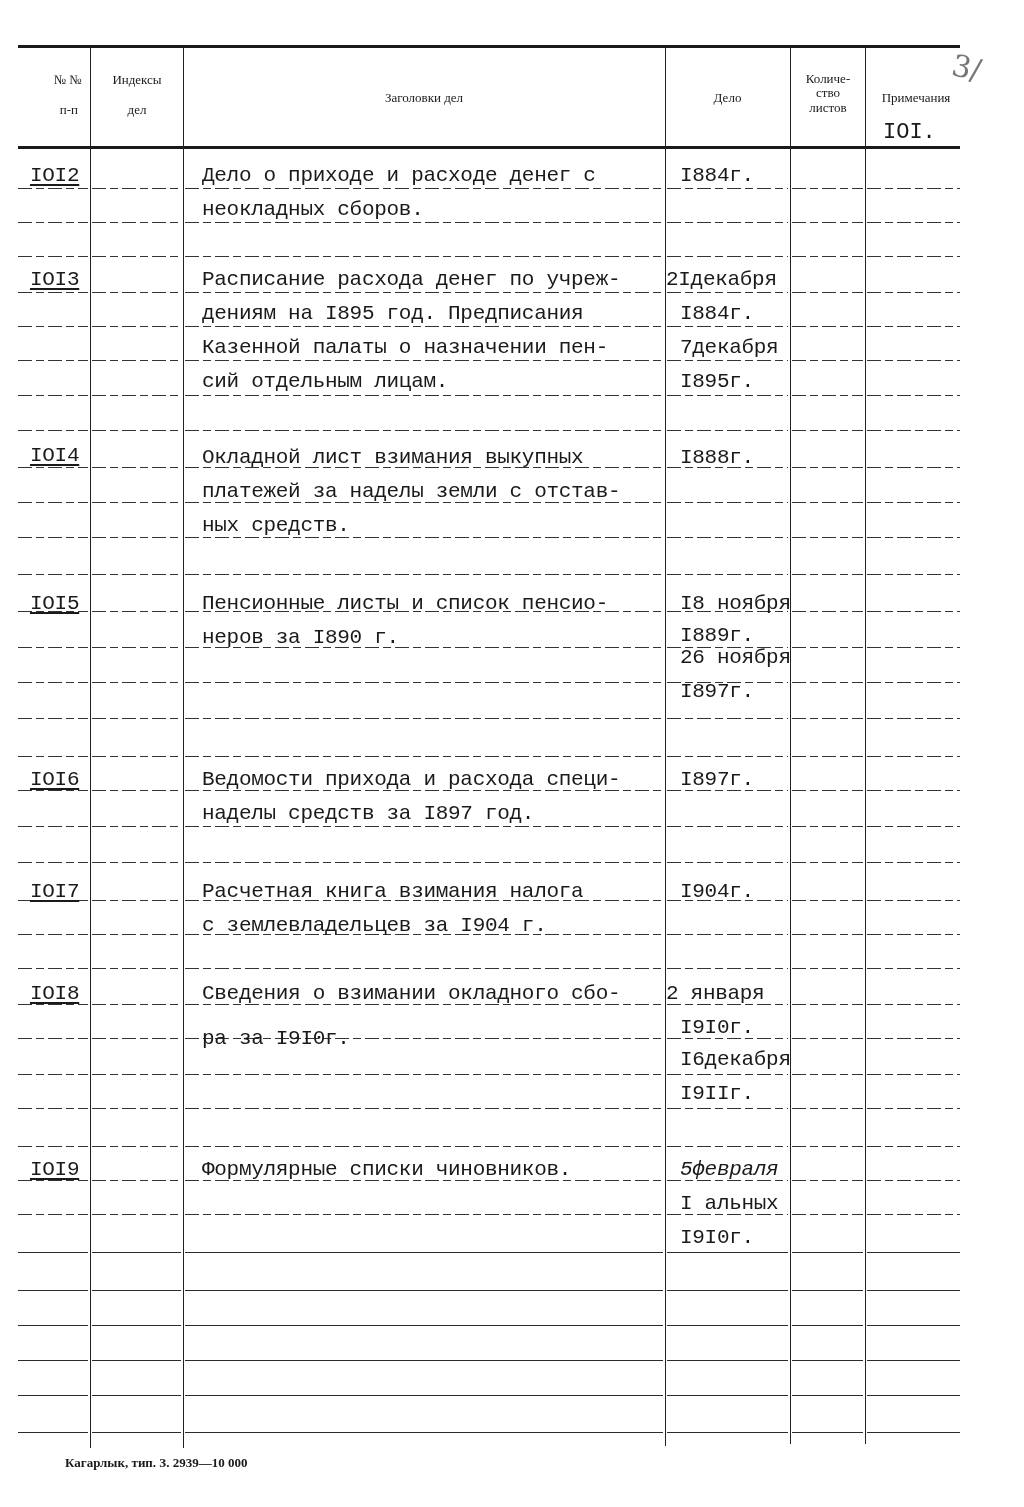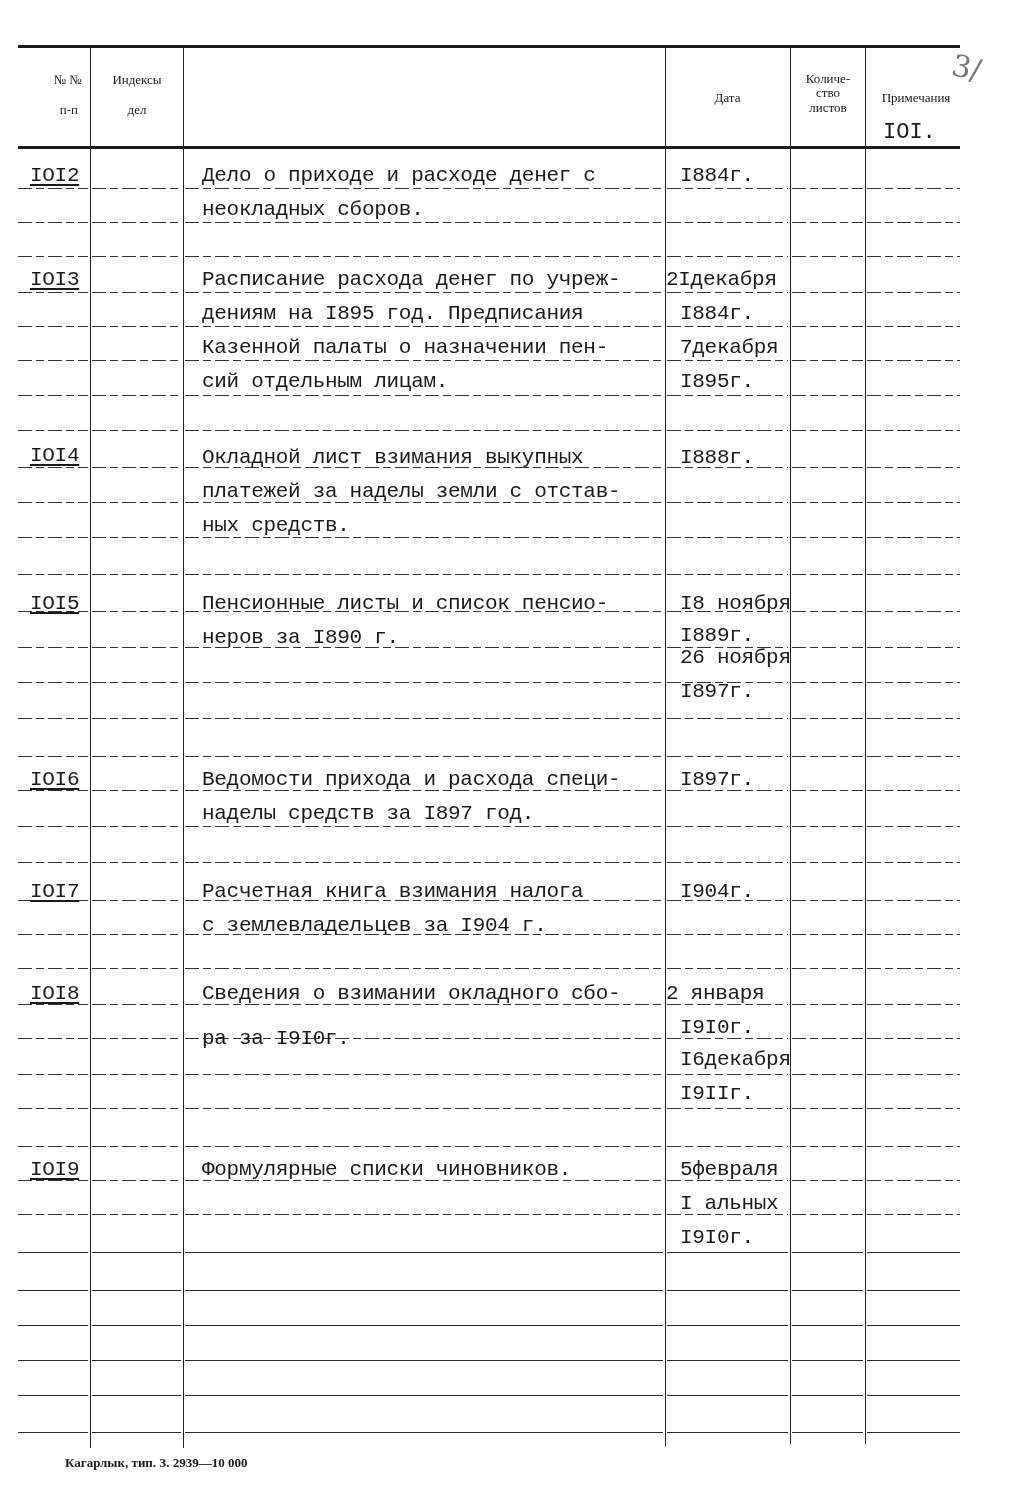--- a/index.html
+++ b/index.html
@@ -32,21 +32,22 @@
   <div class="vline" style="left:865px; top:48px; height:1396px;"></div>
 
   <div class="hdr" style="left:22px; top:72px; width:66px;">
     <div style="text-align:right; padding-right:6px;">№  №</div>
     <div style="text-align:right; padding-right:10px; margin-top:14px;">п-п</div>
   </div>
   <div class="hdr" style="left:92px; top:72px; width:90px;">
     <div>Индексы</div>
     <div style="margin-top:14px;">дел</div>
   </div>
-  <div class="hdr" style="left:666px; top:90px; width:123px;">Дата</div>
+  <div class="hdr" style="left:184px; top:90px; width:480px;">Заголовки дел</div>
+  <div class="hdr" style="left:666px; top:90px; width:123px;">Дело</div>
   <div class="hdr" style="left:791px; top:72px; width:74px; line-height:1.1;">
     <div>Количе-</div>
     <div>ство</div>
     <div>листов</div>
   </div>
   <div class="hdr" style="left:866px; top:90px; width:100px;">Примечания</div>
   <div class="sheetnum" style="left:883px; top:120px;">IOI.</div>
   <div class="mark" style="left:952px; top:50px;">3/</div>
 
   <div id="rules">
@@ -325,19 +326,19 @@
     <div class="cell" style="left:202px; top:1027px;">ра за I9I0г.</div>
     <div class="cell" style="left:666px; top:982px;">2 января</div>
     <div class="cell" style="left:680px; top:1016px;">I9I0г.</div>
     <div class="cell" style="left:680px; top:1048px;">I6декабря</div>
     <div class="cell" style="left:680px; top:1082px;">I9IIг.</div>
   </div>
 
   <div>
     <div class="cell num" style="left:30px; top:1158px;">IOI9</div>
     <div class="cell" style="left:202px; top:1158px;">Формулярные списки чиновников.</div>
-    <div class="cell" style="left:680px; top:1158px;">5февраля</div>
+    <div class="cell" style="left:680px; top:1158px;font-style:italic;">5февраля</div>
     <div class="cell" style="left:680px; top:1192px;">I альных</div>
     <div class="cell" style="left:680px; top:1226px;">I9I0г.</div>
   </div>
 
   <div class="footer">Кагарлык, тип. З. 2939—10 000</div>
 </div>
 
 </body></html>

